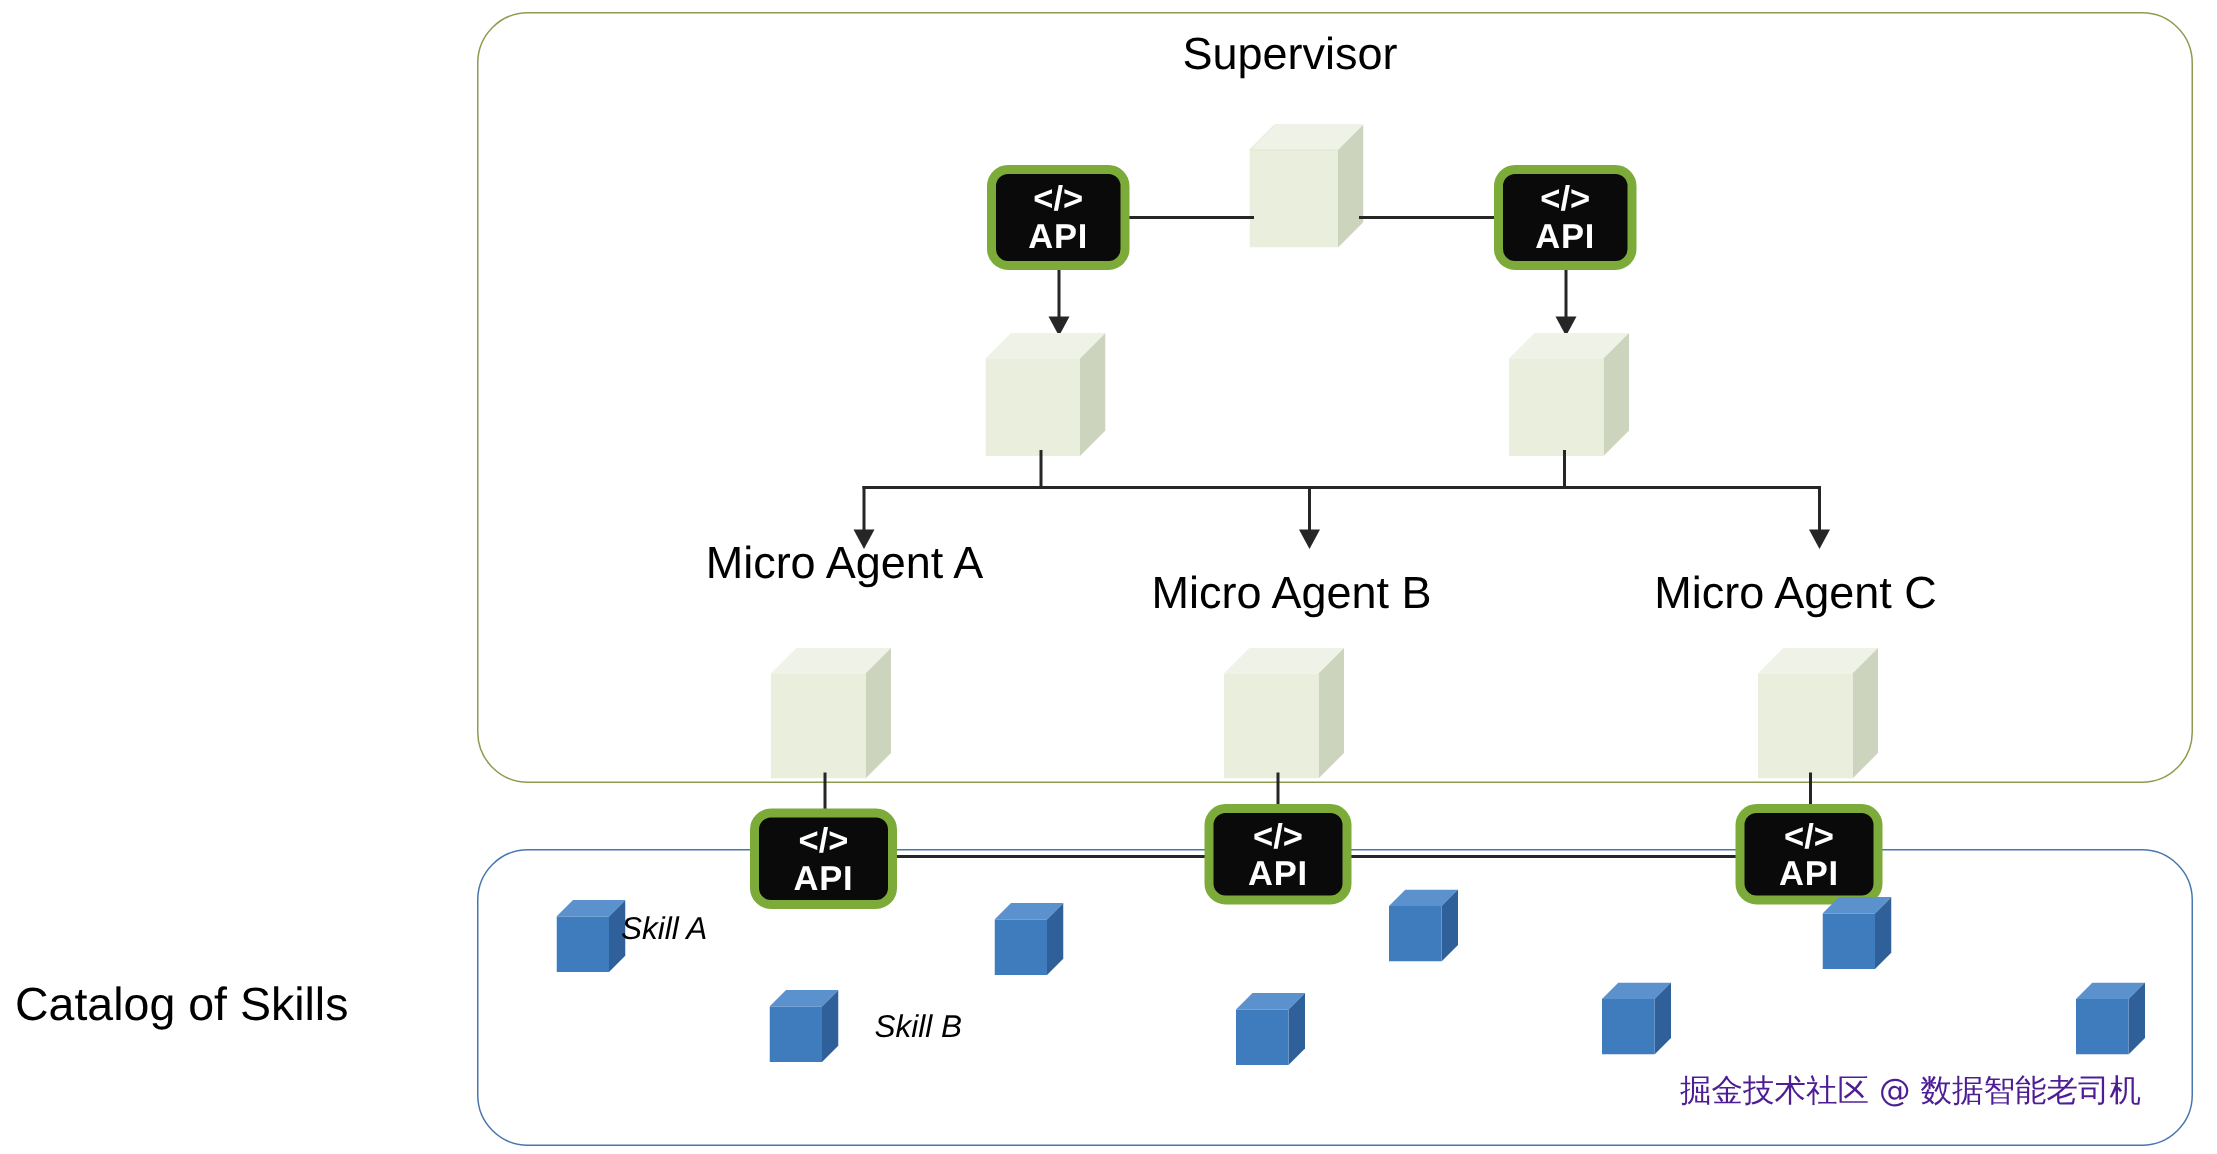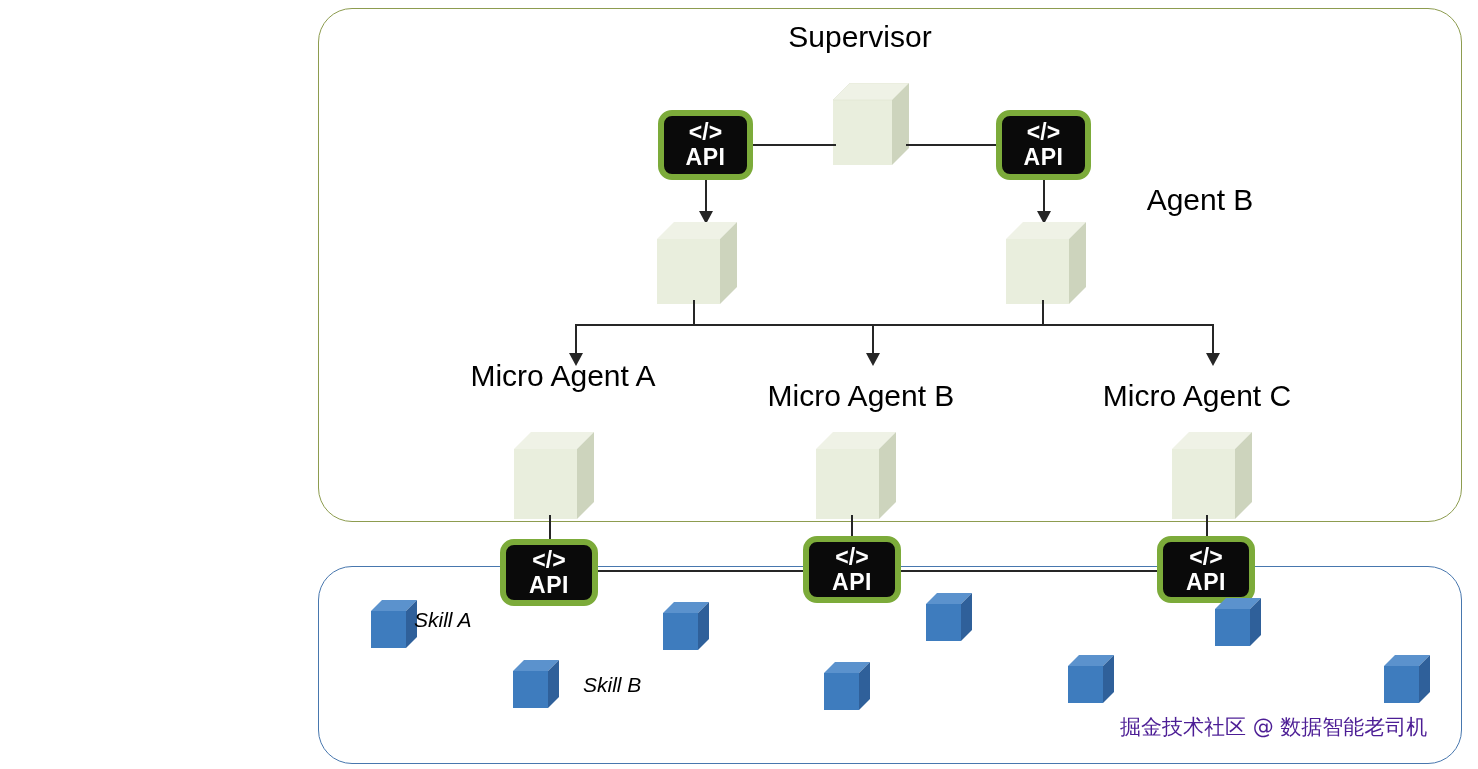--- a/index.html
+++ b/index.html
@@ -138,20 +138,21 @@
   }
 </style>
 </head>
 <body>
 
 <div id="stage">
 
   <div class="container-box" id="agents-container"></div>
   <div class="container-box" id="skills-container"></div>
 
+  <div class="side-label" id="label-catalog-skills">Catalog of Skills</div>
 
   <div class="node-label" id="label-supervisor">Supervisor</div>
 
   <div class="cube" id="cube-supervisor" style="left:833px; top:83px; width:76px; height:82px;">
     <svg width="76" height="82" viewBox="0 0 76 82">
       <polygon points="0,17 17,0 76,0 59,17" fill="#eff2e6"></polygon>
       <polygon points="59,17 76,0 76,65 59,82" fill="#cdd4bd"></polygon>
       <polygon points="0,17 59,17 59,82 0,82" fill="#e9eedd"></polygon>
       <polygon points="0,17 17,0 76,0 59,17" fill="none" stroke="#dfe4d2" stroke-width="0.6"></polygon>
     </svg>
@@ -163,21 +164,20 @@
   <div class="api-box" style="left:658px; top:110px; width:95px; height:70px;">
     <div class="api-glyph">&lt;/&gt;</div>
     <div class="api-text">API</div>
   </div>
 
   <div class="api-box" style="left:996px; top:110px; width:95px; height:70px;">
     <div class="api-glyph">&lt;/&gt;</div>
     <div class="api-text">API</div>
   </div>
 
-  <div class="node-label" id="label-agent-b">Agent B</div>
 
   <div class="line-v" style="left:705px; top:180px; height:34px;"></div>
   <div class="arrow-down" style="left:699px; top:211px;"></div>
 
   <div class="line-v" style="left:1043px; top:180px; height:34px;"></div>
   <div class="arrow-down" style="left:1037px; top:211px;"></div>
 
   <div class="cube" style="left:657px; top:222px; width:80px; height:82px;">
     <svg width="80" height="82" viewBox="0 0 80 82">
       <polygon points="0,17 17,0 80,0 63,17" fill="#eff2e6"></polygon>

